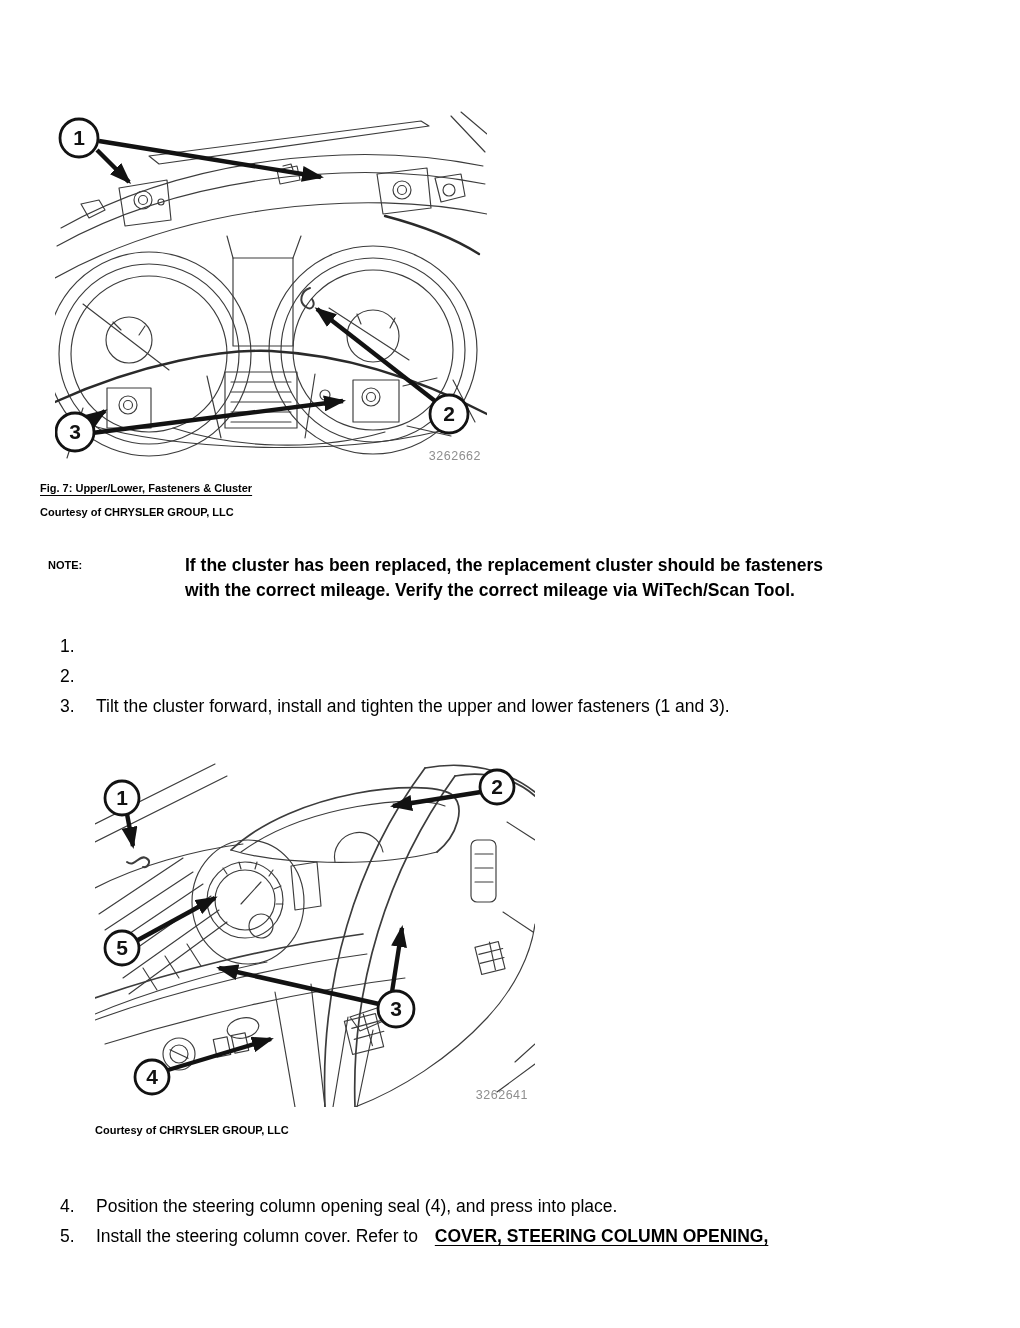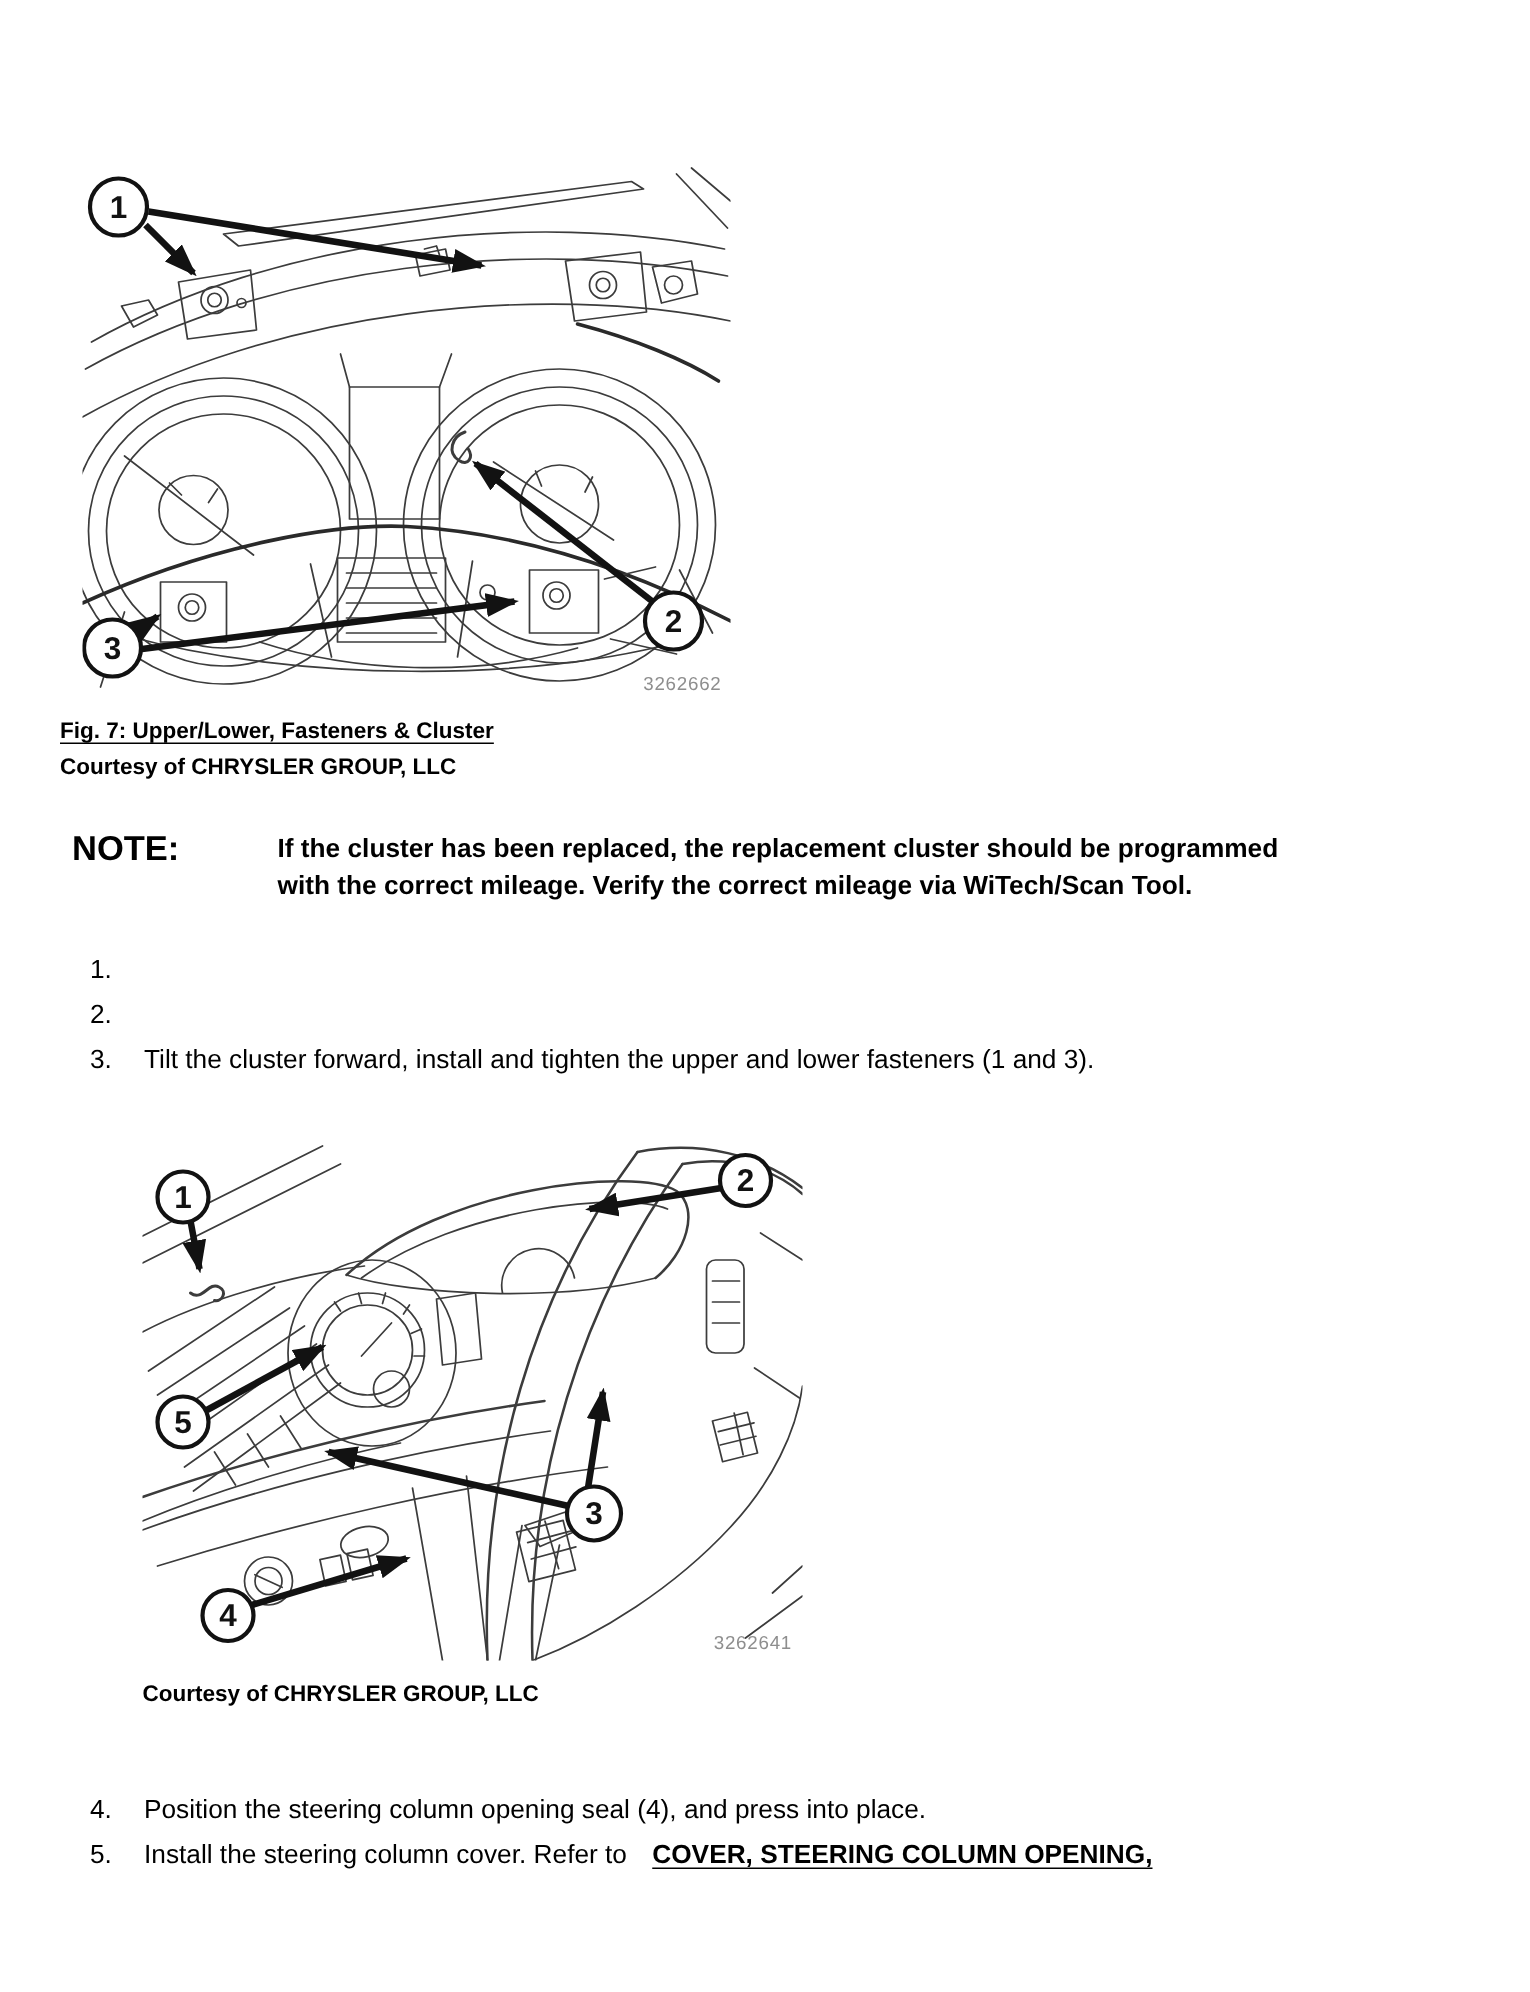--- a/index.html
+++ b/index.html
@@ -10,23 +10,23 @@
   .fig{position:absolute;}
   .fig svg{display:block;}
   
   .ln{stroke:#3c3c3c;stroke-width:1.15;fill:none;stroke-linecap:round;stroke-linejoin:round;}
   .lnb{stroke:#2a2a2a;stroke-width:2.4;fill:none;stroke-linecap:round;}
   .arrow{stroke:#121212;stroke-width:4.4;fill:none;}
   .co-circle{fill:#ffffff;stroke:#121212;stroke-width:2.8;}
   .co-num{font-family:"Liberation Sans",sans-serif;font-size:21px;font-weight:bold;fill:#121212;text-anchor:middle;}
   .pn{font-family:"Liberation Sans",sans-serif;font-size:12.5px;fill:#8e8e8e;text-anchor:end;letter-spacing:.5px;}
   
-  .caption{position:absolute;font-weight:bold;font-size:15px;line-height:24px;}
+  .caption{position:absolute;font-weight:bold;font-size:11px;line-height:24px;}
   .caption .title{text-decoration:underline;text-underline-offset:3px;}
-  .note-label{position:absolute;left:48px;top:553px;font-weight:bold;font-size:23px;line-height:25px;}
+  .note-label{position:absolute;left:48px;top:553px;font-weight:bold;font-size:11px;line-height:25px;}
   .note-body{position:absolute;left:185px;top:553px;font-weight:bold;font-size:17.5px;line-height:25px;width:830px;}
   .step{position:absolute;left:0;width:1020px;height:30px;font-size:17.5px;line-height:30px;}
   .step .num{position:absolute;left:60px;}
   .step .txt{position:absolute;left:96px;white-space:nowrap;}
   .ref-link{font-weight:bold;text-decoration:underline;text-underline-offset:3px;margin-left:12px;}
 </style>
 </head>
 <body>
 
 <div class="page">
@@ -121,21 +121,21 @@
     </svg>
   </div>
 
   <div class="caption" style="left:40px;top:476px;">
     <div class="title">Fig. 7: Upper/Lower, Fasteners &amp; Cluster</div>
     <div>Courtesy of CHRYSLER GROUP, LLC</div>
   </div>
 
   <div class="note-label">NOTE:</div>
   <div class="note-body">
-    <div>If the cluster has been replaced, the replacement cluster should be programmed</div>
+    <div>If the cluster has been replaced, the replacement cluster should be fasteners</div>
     <div>with the correct mileage. Verify the correct mileage via WiTech/Scan Tool.</div>
   </div>
 
   <div class="step" style="top:631px;">
     <span class="num">1.</span>
   </div>
   <div class="step" style="top:661px;">
     <span class="num">2.</span>
   </div>
   <div class="step" style="top:691px;">

